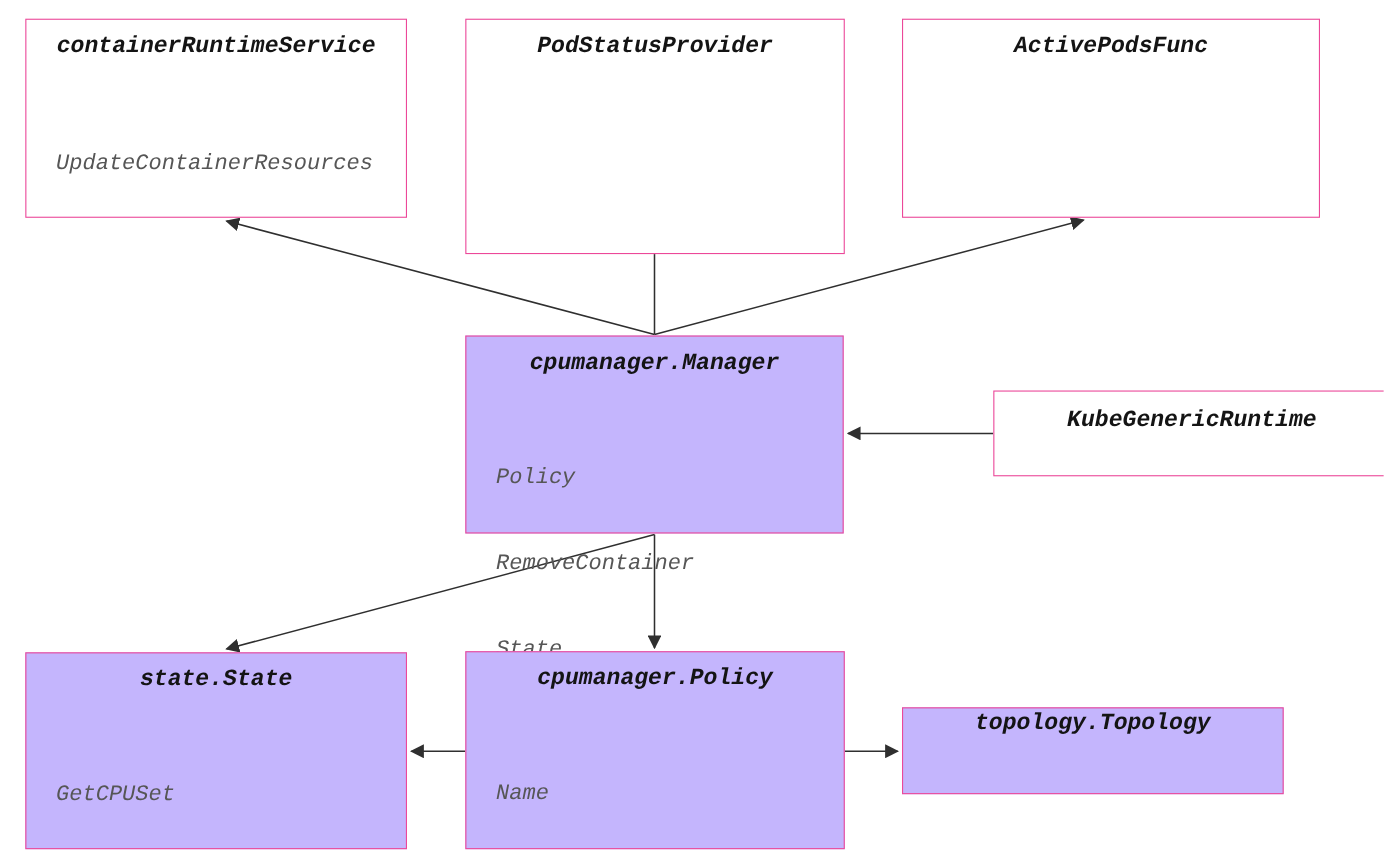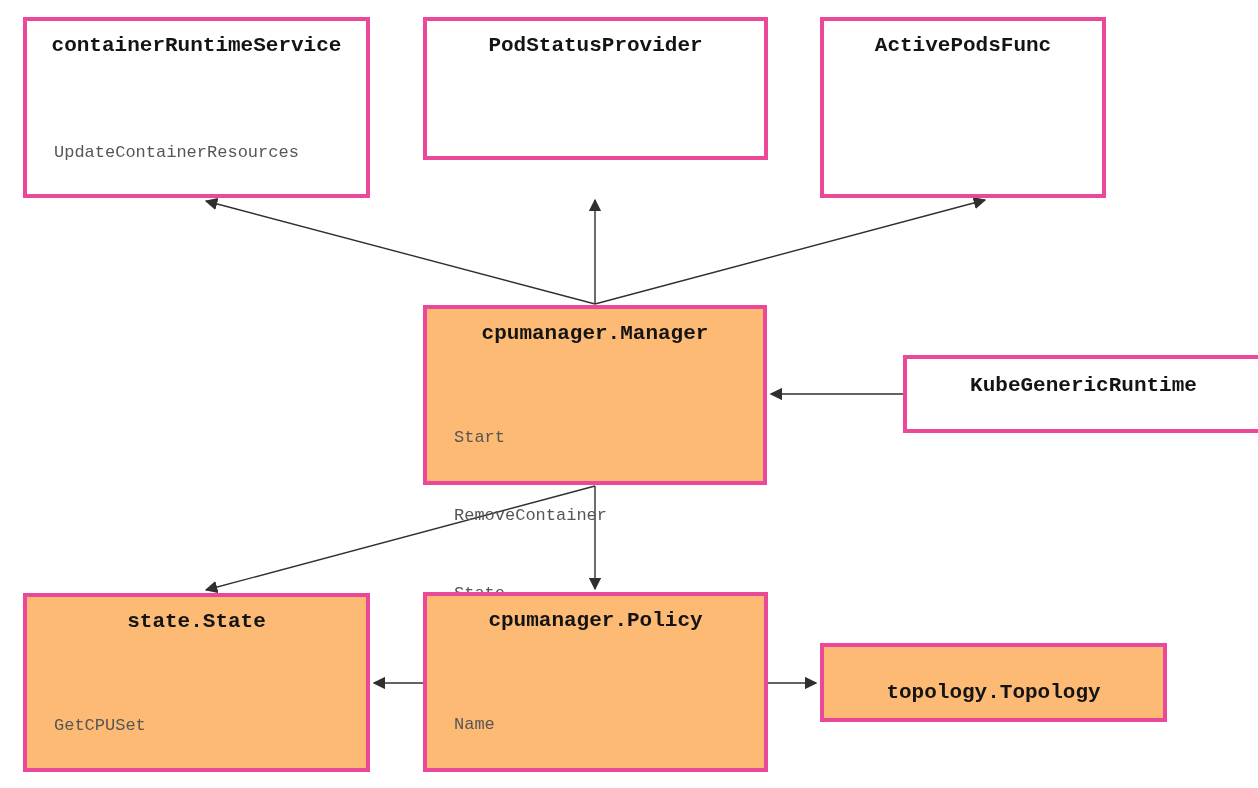--- a/index.html
+++ b/index.html
@@ -19,54 +19,55 @@
     position: absolute;
     left: 0;
     top: 0;
     width: 1258px;
     height: 788px;
     z-index: 1;
   }
   .node {
     position: absolute;
     box-sizing: border-box;
-    border: 4px solid #ec4899;
+    border: 1px solid #ec4899;
     z-index: 2;
+    font-style: italic;
   }
   .node.white { background: #ffffff; }
-  .node.blue  { background: #fdba74; }
+  .node.blue  { background: #c4b5fd; }
   .node-title {
     font-weight: bold;
     font-size: 21px;
     line-height: 22px;
     color: #141414;
     text-align: center;
     padding-top: 14px;
     white-space: pre;
   }
   .methods {
     margin-top: 28px;
     padding-left: 27px;
-    font-size: 17px;
+    font-size: 20px;
     line-height: 26px;
     color: #565656;
     white-space: pre;
   }
   #node-crs .methods { margin-top: 31px; }
   
   #node-crs { left: 23px;  top: 17px;  width: 347px; height: 181px; }
-  #node-psp { left: 423px; top: 17px;  width: 345px; height: 143px; }
-  #node-apf { left: 820px; top: 17px;  width: 286px; height: 181px; }
+  #node-psp { left: 423px; top: 17px;  width: 345px; height: 214px; }
+  #node-apf { left: 820px; top: 17px;  width: 380px; height: 181px; }
   #node-mgr { left: 423px; top: 305px; width: 344px; height: 180px; }
   #node-kgr { left: 903px; top: 355px; width: 361px; height: 78px;  }
   #node-kgr .node-title { padding-top: 16px; }
   #node-sst { left: 23px;  top: 593px; width: 347px; height: 179px; }
   #node-pol { left: 423px; top: 592px; width: 345px; height: 180px; }
   #node-top { left: 820px; top: 643px; width: 347px; height: 79px;  }
-  #node-top .node-title { padding-top: 35px; }
+  #node-top .node-title { padding-top: 4px; }
   .edge {
     stroke: #2f2f2f;
     stroke-width: 1.4;
     fill: none;
   }
 </style>
 </head>
 <body>
 
 <div id="canvas">
@@ -98,21 +99,21 @@
     <div class="node-title">PodStatusProvider</div>
   </div>
 
   <div class="node white" id="node-apf">
     <div class="node-title">ActivePodsFunc</div>
   </div>
 
   <div class="node blue" id="node-mgr">
     <div class="node-title">cpumanager.Manager</div>
     <div class="methods">
-      <div class="method">Start</div>
+      <div class="method">Policy</div>
       <div class="method">RemoveContainer</div>
       <div class="method">State</div>
     </div>
   </div>
 
   <div class="node white" id="node-kgr">
     <div class="node-title">KubeGenericRuntime</div>
   </div>
 
   <div class="node blue" id="node-sst">

